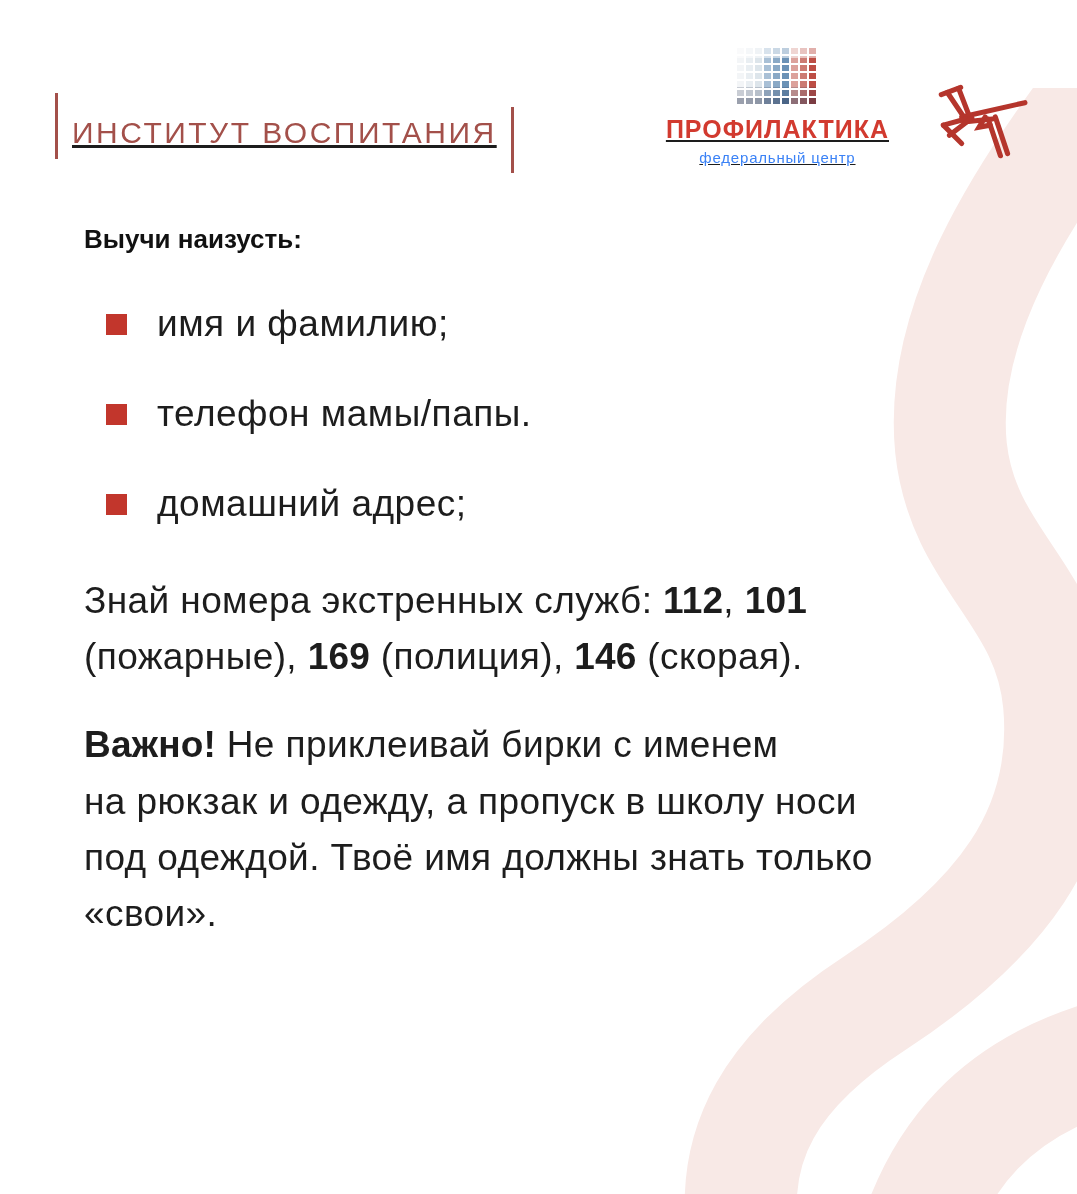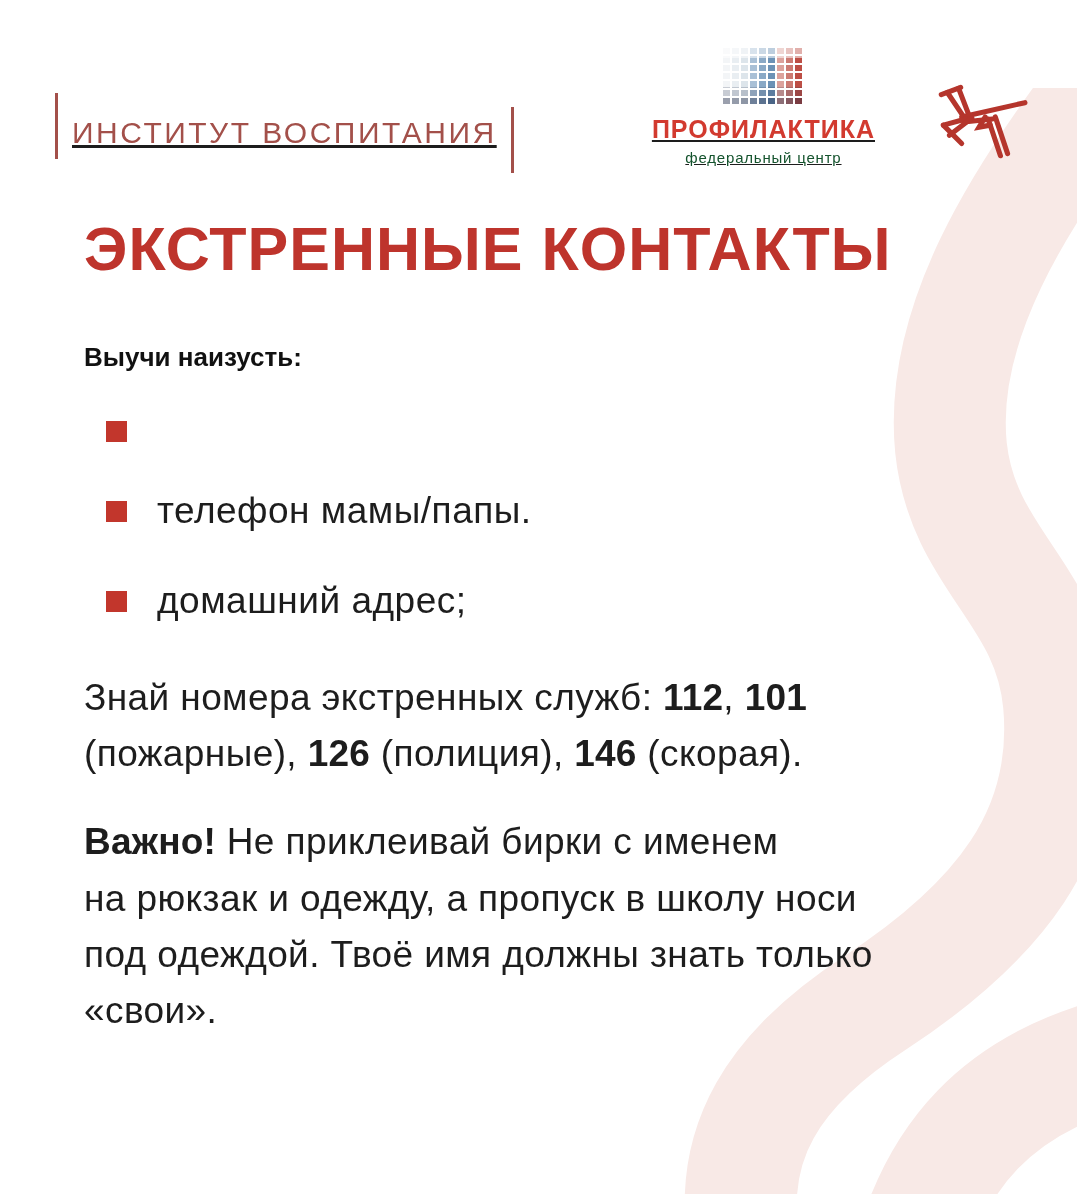--- a/index.html
+++ b/index.html
@@ -31,35 +31,35 @@
   }
   .inst-bar{
     display:inline-block; width:3px; height:66px; background:#a3504a;
   }
   .inst-bar.left{ transform:translateY(-7px); margin-right:14px; }
   .inst-bar.right{ transform:translateY(7px); margin-left:14px; }
   .inst-text{
     font-size:30px; font-weight:400; color:#a3504a;
     letter-spacing:2.5px; white-space:nowrap;
   }
-  .prof-logo{ margin-left:auto; margin-right:52px; text-align:center; margin-top:2px; }
+  .prof-logo{ margin-left:auto; margin-right:38px; text-align:center; margin-top:2px; }
   .pixel-grid{
     width:81px; height:58px; margin:0 auto 9px;
     background:
       repeating-linear-gradient(to right, rgba(255,255,255,0) 0 7px, #ffffff 7px 9px),
       repeating-linear-gradient(to bottom, rgba(255,255,255,0) 0 6.3px, #ffffff 6.3px 8.3px),
       linear-gradient(to bottom, rgba(255,255,255,.55) 0 18%, rgba(255,255,255,0) 18% 68%, rgba(30,42,72,.20) 68% 85%, rgba(22,32,62,.40) 85% 100%),
       linear-gradient(to right, #f3f5f7 0 11%, #e9eef2 11% 22%, #dde5eb 22% 33%, #a9c0d6 33% 44%, #8aa9c6 44% 56%, #6c92b6 56% 67%, #dca29c 67% 78%, #cc7b73 78% 89%, #bd4e45 89% 100%);
   }
   .prof-name{
     font-size:25px; font-weight:700; color:#d23a2f; letter-spacing:1px;
     white-space:nowrap;
   }
   .prof-sub{
-    font-size:15px; font-weight:400; color:#14532d; letter-spacing:.8px;
+    font-size:15px; font-weight:400; color:#3b82f6; letter-spacing:.8px;
     margin-top:5px; white-space:nowrap;
   }
   .horse{ width:102px; height:94px; margin-top:2px; flex:0 0 auto; }
   
   .content{ position:relative; z-index:1; padding:0 60px 0 84px; }
   h1.title{
     margin-top:48px;
     font-size:61px; font-weight:700; letter-spacing:1px;
     color:#be342c; white-space:nowrap;
   }
@@ -122,40 +122,40 @@
         <path d="M44 45 L22 62"></path>
         <path d="M57 44 L51 54 L62 52"></path>
         <path d="M60 46 L72 82"></path>
         <path d="M67 44 L79 80"></path>
       </g>
     </svg>
   </header>
 
   <main class="content">
 
-    <h1 class="title">ЭКСТРЕННЫЕ КОНТАКТЫ</h1>
 
     <p class="learn-heading">Выучи наизусть:</p>
 
     <ul class="bullets">
       <li>
         <span class="sq"></span>
+        <span>имя и фамилию;</span>
       </li>
       <li>
         <span class="sq"></span>
         <span>телефон мамы/папы.</span>
       </li>
       <li>
         <span class="sq"></span>
         <span>домашний адрес;</span>
       </li>
     </ul>
 
     <p class="para"><span>Знай номера экстренных служб: </span><b>112</b><span>, </span><b>101</b><span>
-(пожарные), </span><b>126</b><span> (полиция), </span><b>146</b><span> (скорая).</span></p>
+(пожарные), </span><b>169</b><span> (полиция), </span><b>146</b><span> (скорая).</span></p>
 
 
     <p class="para"><b>Важно!</b><span> Не приклеивай бирки с именем
 на рюкзак и одежду, а пропуск в школу носи
 под одеждой. Твоё имя должны знать только
 «свои».</span></p>
 
   </main>
 </div>
 

